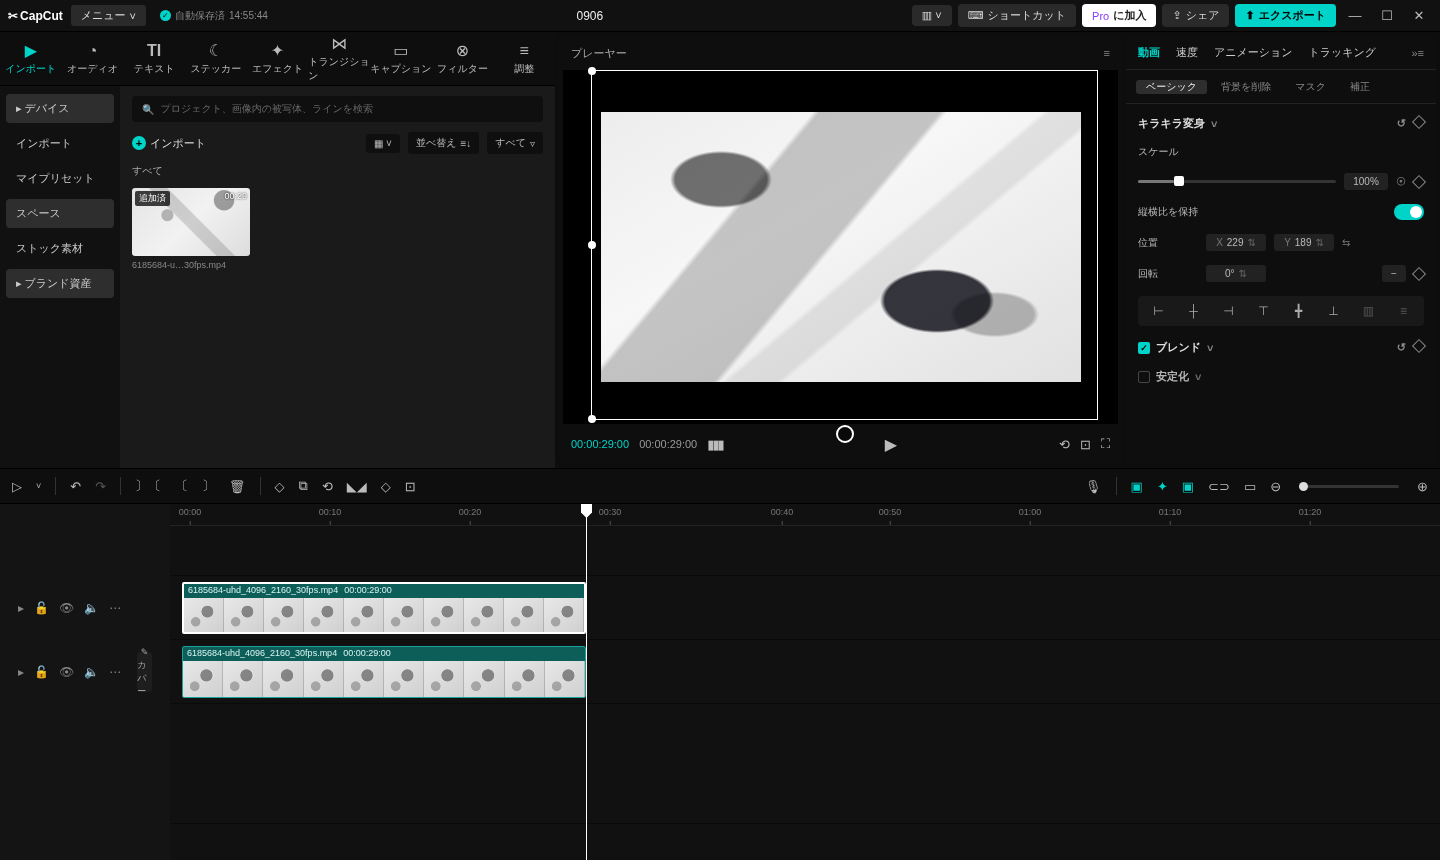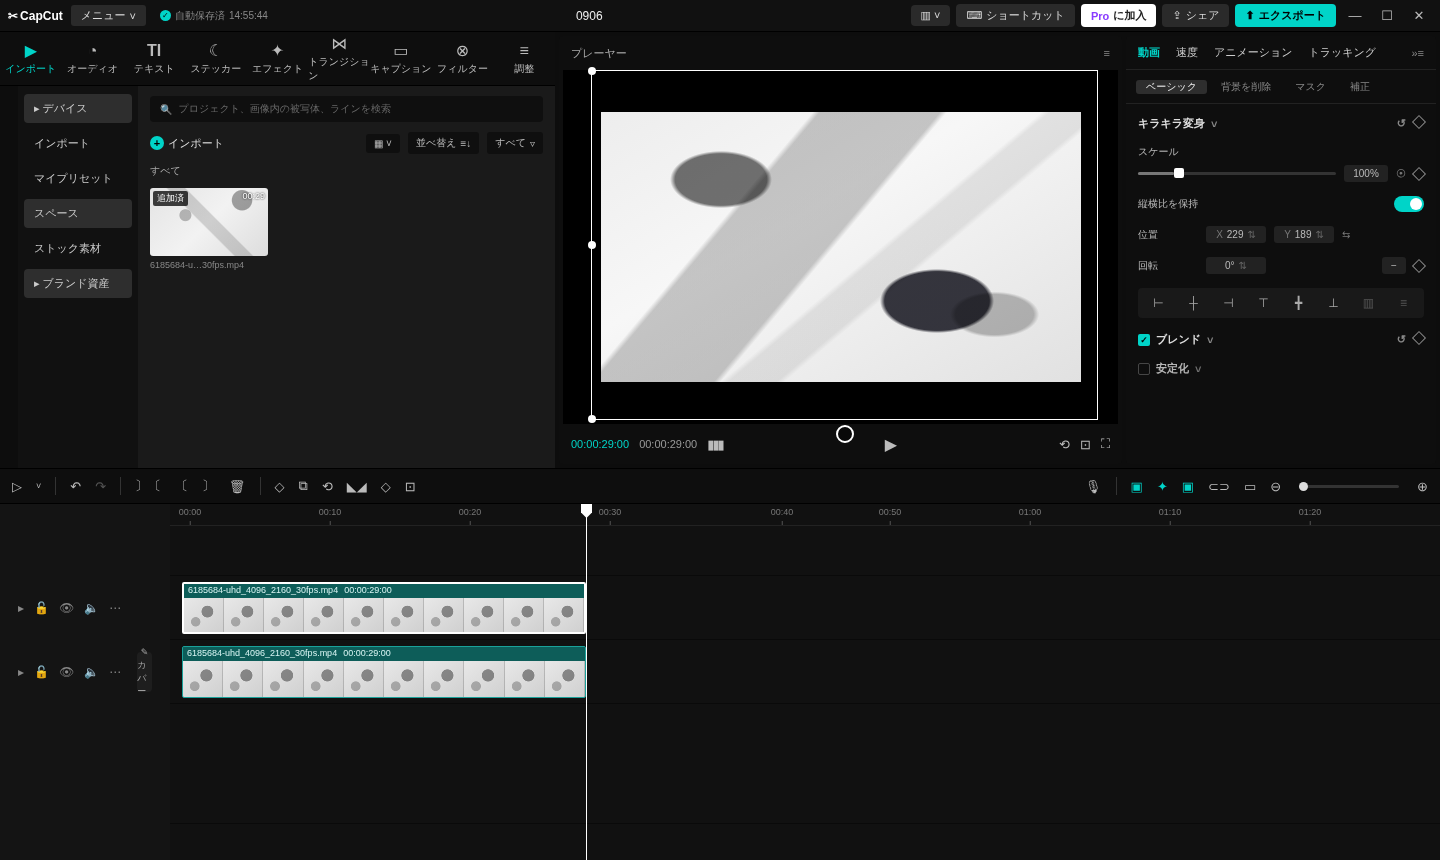--- a/index.html
+++ b/index.html
@@ -6,30 +6,30 @@
 body { background: #0d0d0d; color: #ccc; font-size: 11px; width: 1440px; height: 860px; overflow: hidden; user-select: none; }
 .titlebar { height: 32px; background: #111; display: flex; align-items: center; padding: 0 8px; gap: 8px; border-bottom: 1px solid #000; }
 .logo { font-weight: 700; font-size: 12px; color: #fff; display: flex; align-items: center; gap: 2px; }
 .menu-btn { background: #2a2a2a; color: #ddd; padding: 3px 10px; border-radius: 3px; display: flex; align-items: center; gap: 4px; font-size: 11px; }
 .autosave { display: flex; align-items: center; gap: 4px; color: #888; font-size: 10px; margin-left: 6px; }
 .check-ic { width: 11px; height: 11px; border-radius: 50%; background: #00d4c8; display: inline-flex; align-items: center; justify-content: center; color: #000; font-size: 8px; }
 .title-center { flex: 1; text-align: center; color: #eee; font-size: 12px; }
 .title-right { display: flex; align-items: center; gap: 6px; }
 .tbtn { background: #2a2a2a; color: #ddd; padding: 4px 10px; border-radius: 4px; display: flex; align-items: center; gap: 4px; font-size: 11px; }
 .tbtn.pro { background: #fff; color: #222; font-weight: 600; }
-.tbtn.pro .pro-badge { color: #8a3cff; font-weight: 700; }
+.tbtn.pro .pro-badge { color: #8a3cff; font-weight: 400; }
 .tbtn.export { background: #00d4c8; color: #000; font-weight: 600; }
 .winctl { color: #bbb; width: 26px; text-align: center; font-size: 13px; }
 .panel-row { display: flex; height: 436px; }
 .media-nav { width: 555px; display: flex; flex-direction: column; }
 .top-tabs { height: 54px; display: flex; background: #0e0e0e; border-bottom: 1px solid #000; }
 .top-tab { flex: 1; display: flex; flex-direction: column; align-items: center; justify-content: center; gap: 2px; color: #bbb; font-size: 10px; padding: 4px 0; }
 .top-tab.active { color: #00d4c8; }
 .top-tab .ic { font-size: 16px; }
-.media-body { flex: 1; display: flex; padding-left: 18px; }
+.media-body { flex: 1; display: flex; }
 .side-list { width: 120px; background: #111; padding: 8px 6px; display: flex; flex-direction: column; gap: 6px; }
 .side-item { padding: 7px 10px; border-radius: 4px; color: #ccc; font-size: 11px; }
 .side-item.active { background: #2e2e2e; }
 .media-main { flex: 1; background: #1a1a1a; padding: 10px 12px; display: flex; flex-direction: column; gap: 10px; }
 .search { background: #0f0f0f; border-radius: 4px; padding: 6px 10px; color: #666; display: flex; align-items: center; gap: 6px; font-size: 10px; }
 .importrow { display: flex; align-items: center; gap: 8px; }
 .importbtn { display: flex; align-items: center; gap: 4px; color: #ddd; font-size: 11px; }
 .plus-ic { width: 14px; height: 14px; border-radius: 50%; background: #00d4c8; color: #000; display: inline-flex; align-items: center; justify-content: center; font-weight: 700; font-size: 11px; }
 .importrow .spacer { flex: 1; }
 .mini-sel { background: #0f0f0f; padding: 4px 8px; border-radius: 3px; font-size: 10px; color: #bbb; display: flex; align-items: center; gap: 4px; }
@@ -267,21 +267,21 @@
     <div class="insp-body">
       <div class="sec-hdr">
         <span>キラキラ変身</span>
           <span style="color:#888">˅</span>
         <span class="sec-icons">
             <span>↺</span>
             <span class="diamond"></span>
           </span>
       </div>
       <div>
-        <div class="prop-row" style="margin-bottom:6px">
+        <div class="prop-row" style="margin-bottom:14px">
             <span>スケール</span>
           </div>
         <div class="prop-row">
           <div class="slider-track">
               <span class="slider-thumb"></span>
             </div>
           <span class="val-box">100%</span>
           <span style="color:#777">⦿</span>
           <span class="diamond"></span>
         </div>

